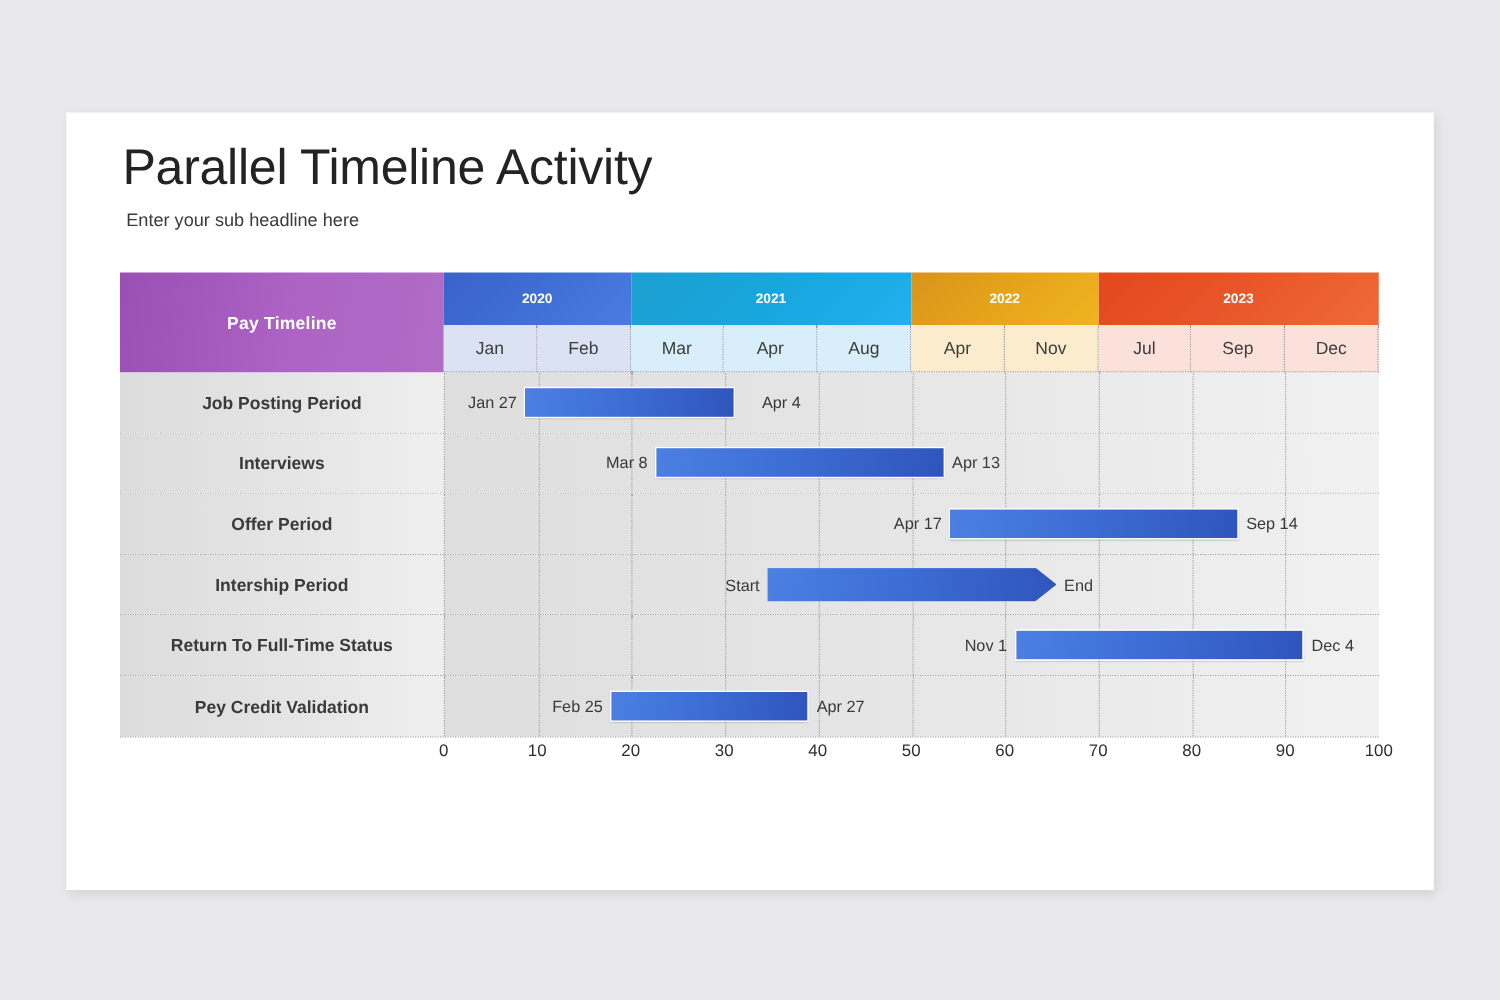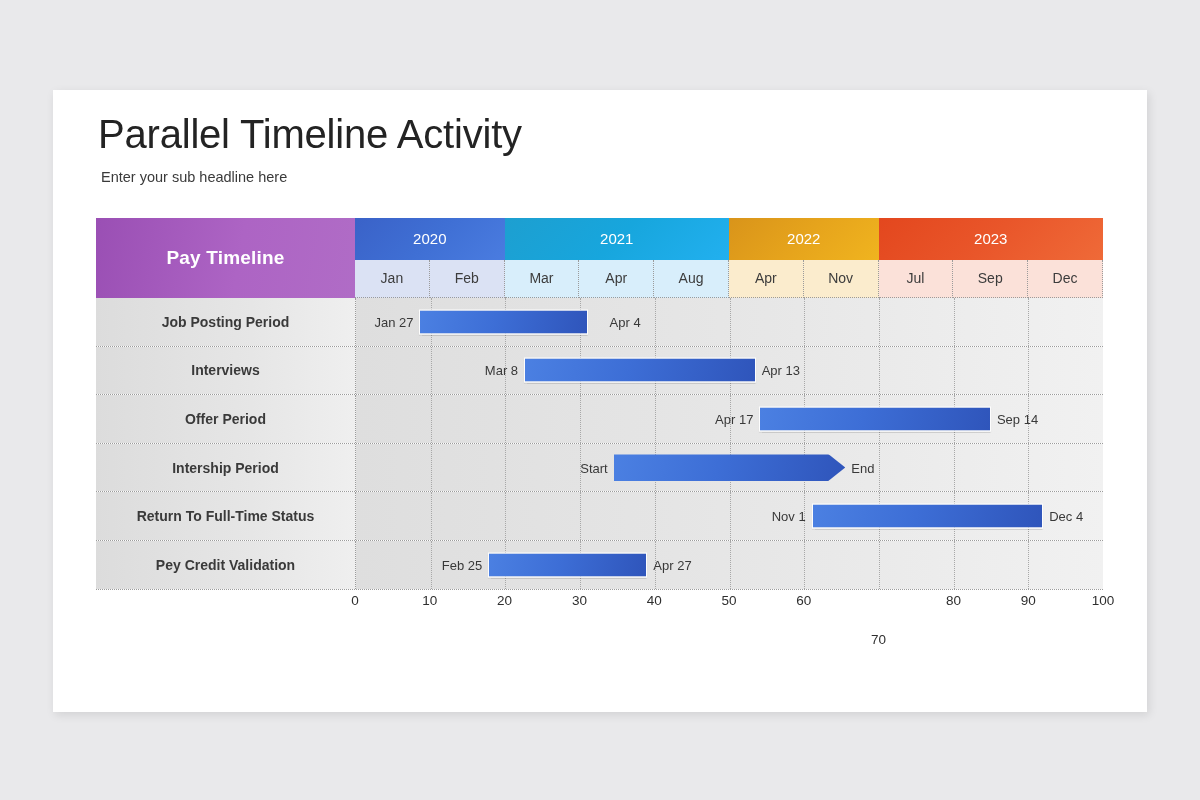--- a/index.html
+++ b/index.html
@@ -64,41 +64,41 @@
     width: 259px;
     height: 80px;
     background: linear-gradient(100deg, #9a4fb4 0%, #ad64c4 55%, #b06cc6 100%);
     display: flex;
     align-items: center;
     justify-content: center;
     box-sizing: border-box;
   }
   #pay-timeline-label {
     color: #ffffff;
-    font-size: 19px;
+    font-size: 14px;
     font-weight: bold;
     letter-spacing: 0.2px;
   }
 
   #year-area {
     flex: 1;
     display: flex;
     flex-direction: column;
   }
   #year-row {
     display: flex;
     height: 44px;
   }
   .year-cell {
     display: flex;
     align-items: center;
     justify-content: center;
     color: #ffffff;
-    font-size: 15px;
-    font-weight: normal;
+    font-size: 11px;
+    font-weight: bold;
     box-sizing: border-box;
   }
   .year-2020 { background: linear-gradient(135deg, #3a62c8 0%, #3f6fd4 50%, #4a7ce0 100%); }
   .year-2021 { background: linear-gradient(135deg, #1d9fd0 0%, #17a6dd 50%, #22b0ef 100%); }
   .year-2022 { background: linear-gradient(135deg, #d9941a 0%, #e6a41c 50%, #f0b41f 100%); }
   .year-2023 { background: linear-gradient(135deg, #e3471e 0%, #e9562a 50%, #ef6a38 100%); }
 
   #month-row {
     display: flex;
     height: 40px;
@@ -358,20 +358,20 @@
       </div>
 
     <div id="axis">
         <div class="axis-tick" style="left: 0%;">0</div>
         <div class="axis-tick" style="left: 10%;">10</div>
         <div class="axis-tick" style="left: 20%;">20</div>
         <div class="axis-tick" style="left: 30%;">30</div>
         <div class="axis-tick" style="left: 40%;">40</div>
         <div class="axis-tick" style="left: 50%;">50</div>
         <div class="axis-tick" style="left: 60%;">60</div>
-        <div class="axis-tick" style="left: 70%; margin-top: 39px;">70</div>
+        <div class="axis-tick" style="left: 70%;">70</div>
         <div class="axis-tick" style="left: 80%;">80</div>
         <div class="axis-tick" style="left: 90%;">90</div>
         <div class="axis-tick" style="left: 100%;">100</div>
       </div>
 
   </div>
 </div>
 
 </body></html>

